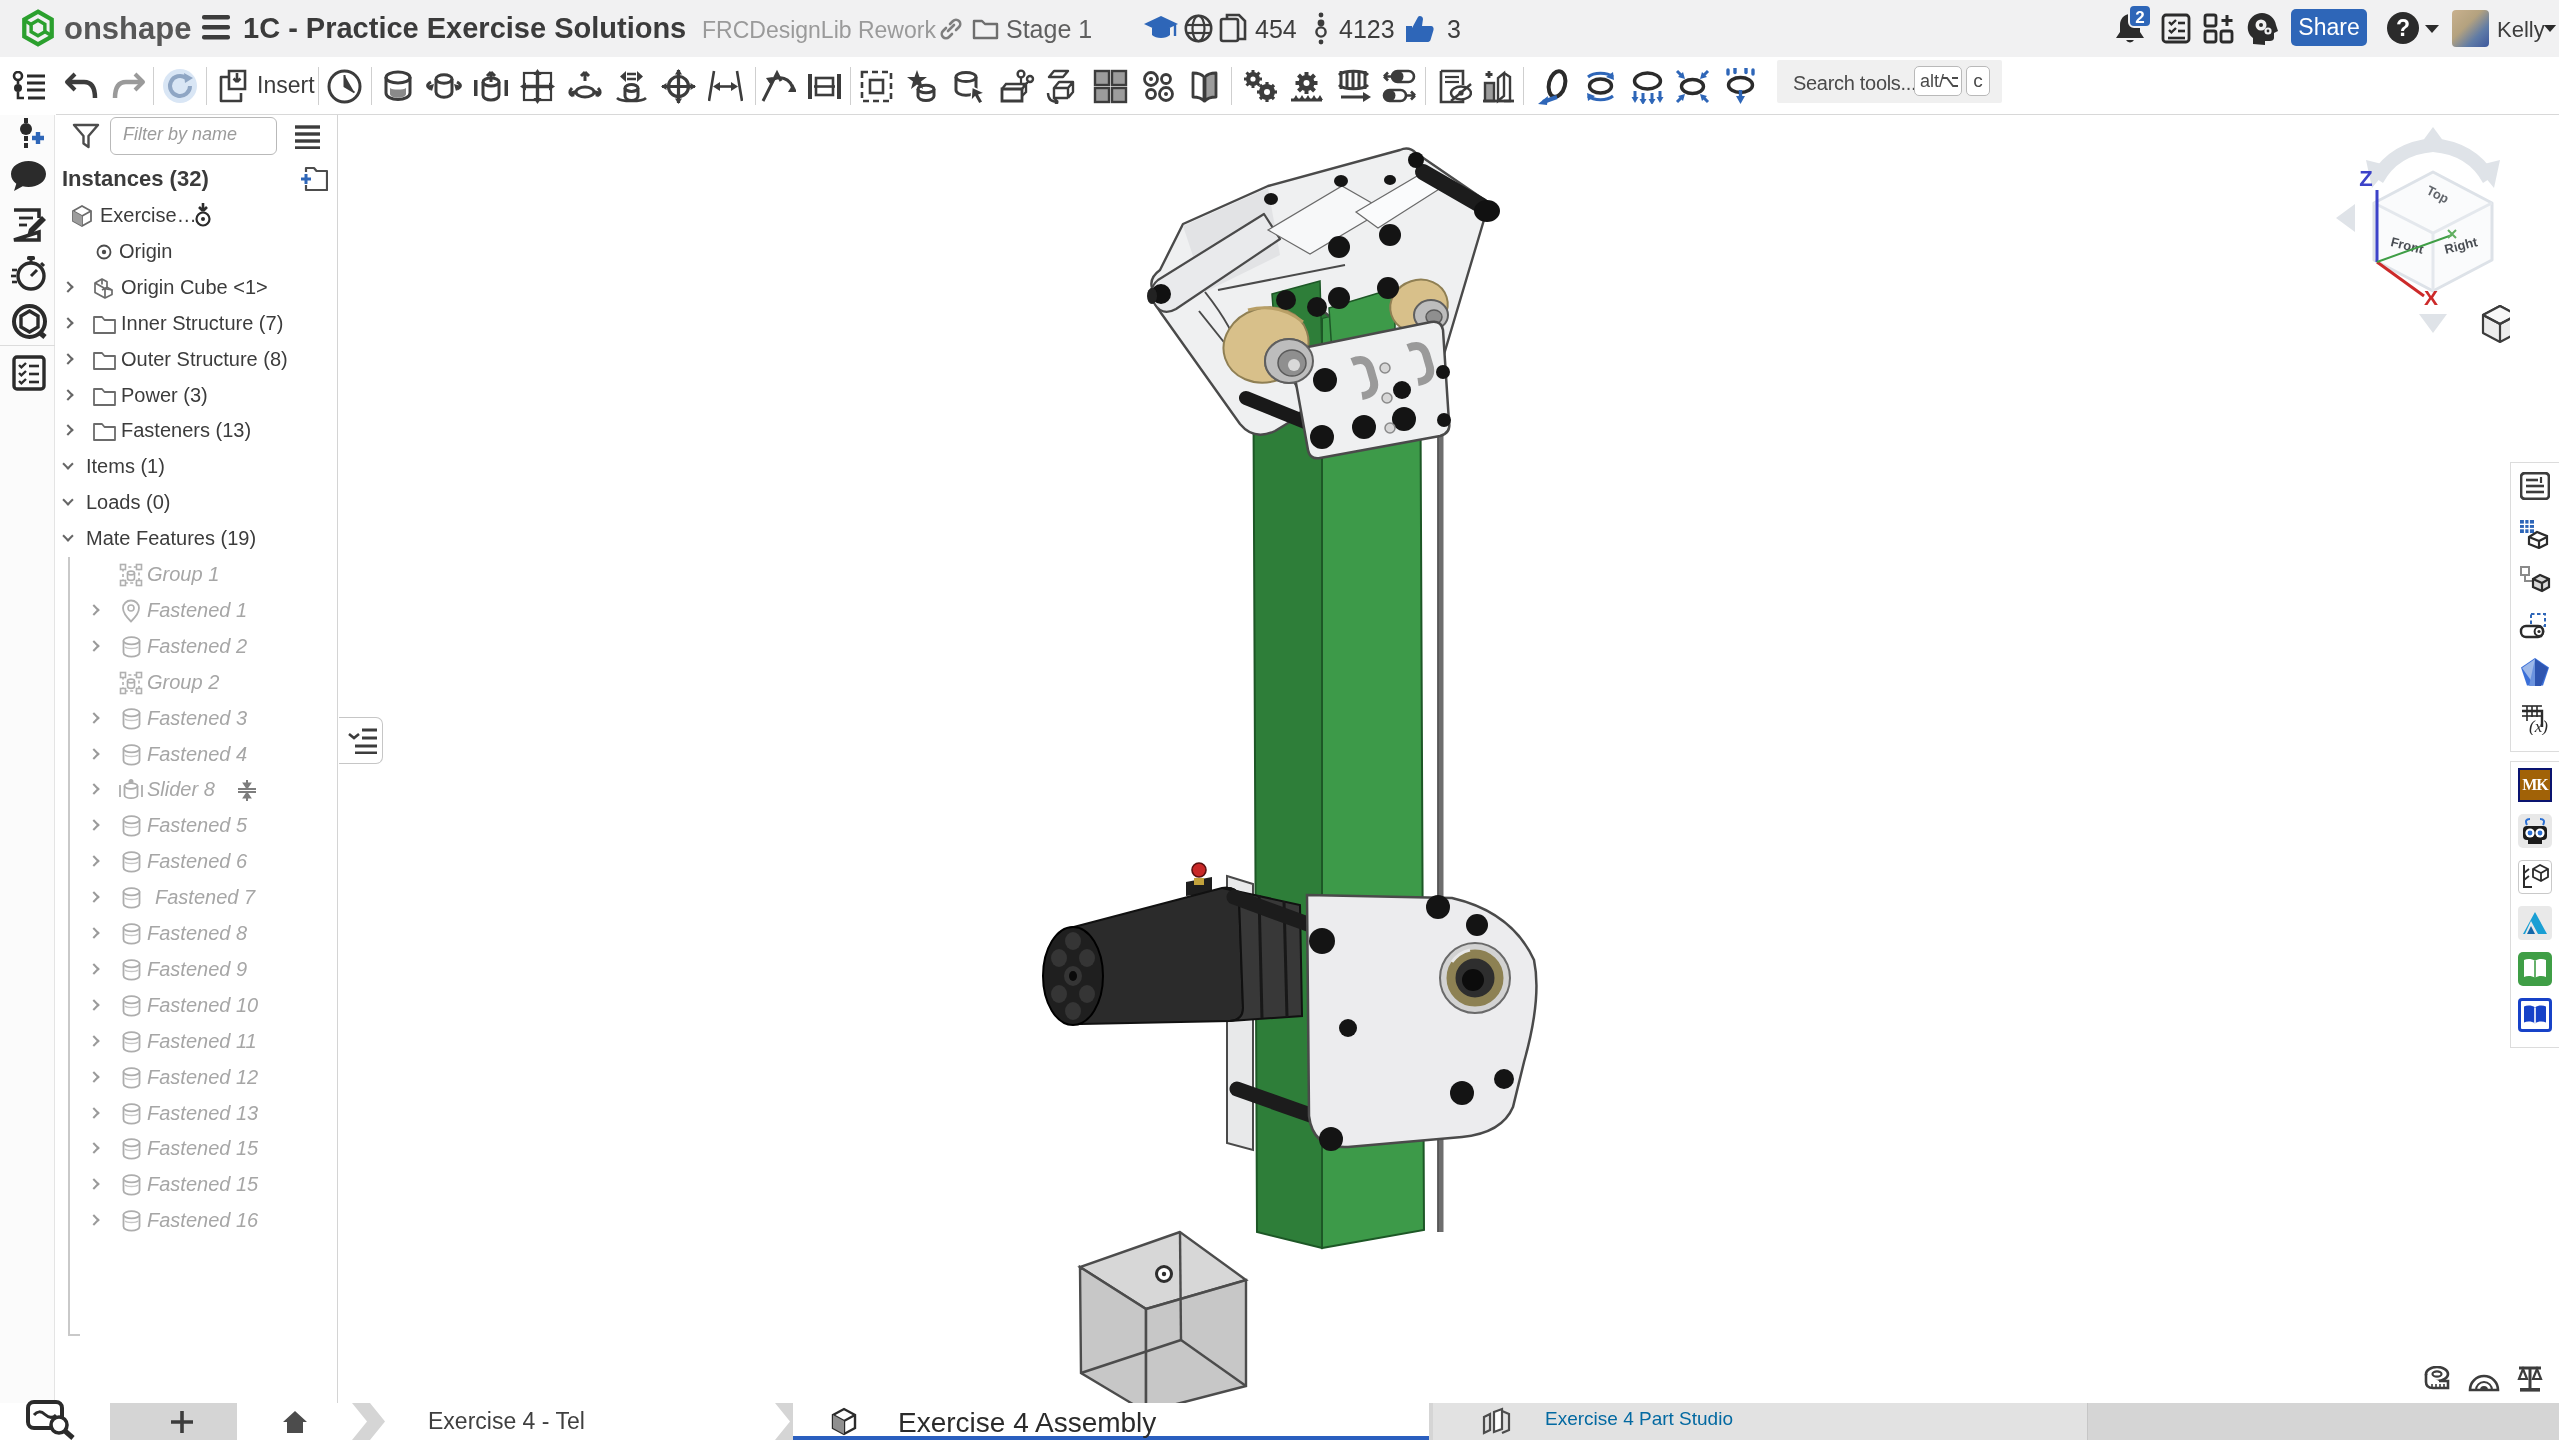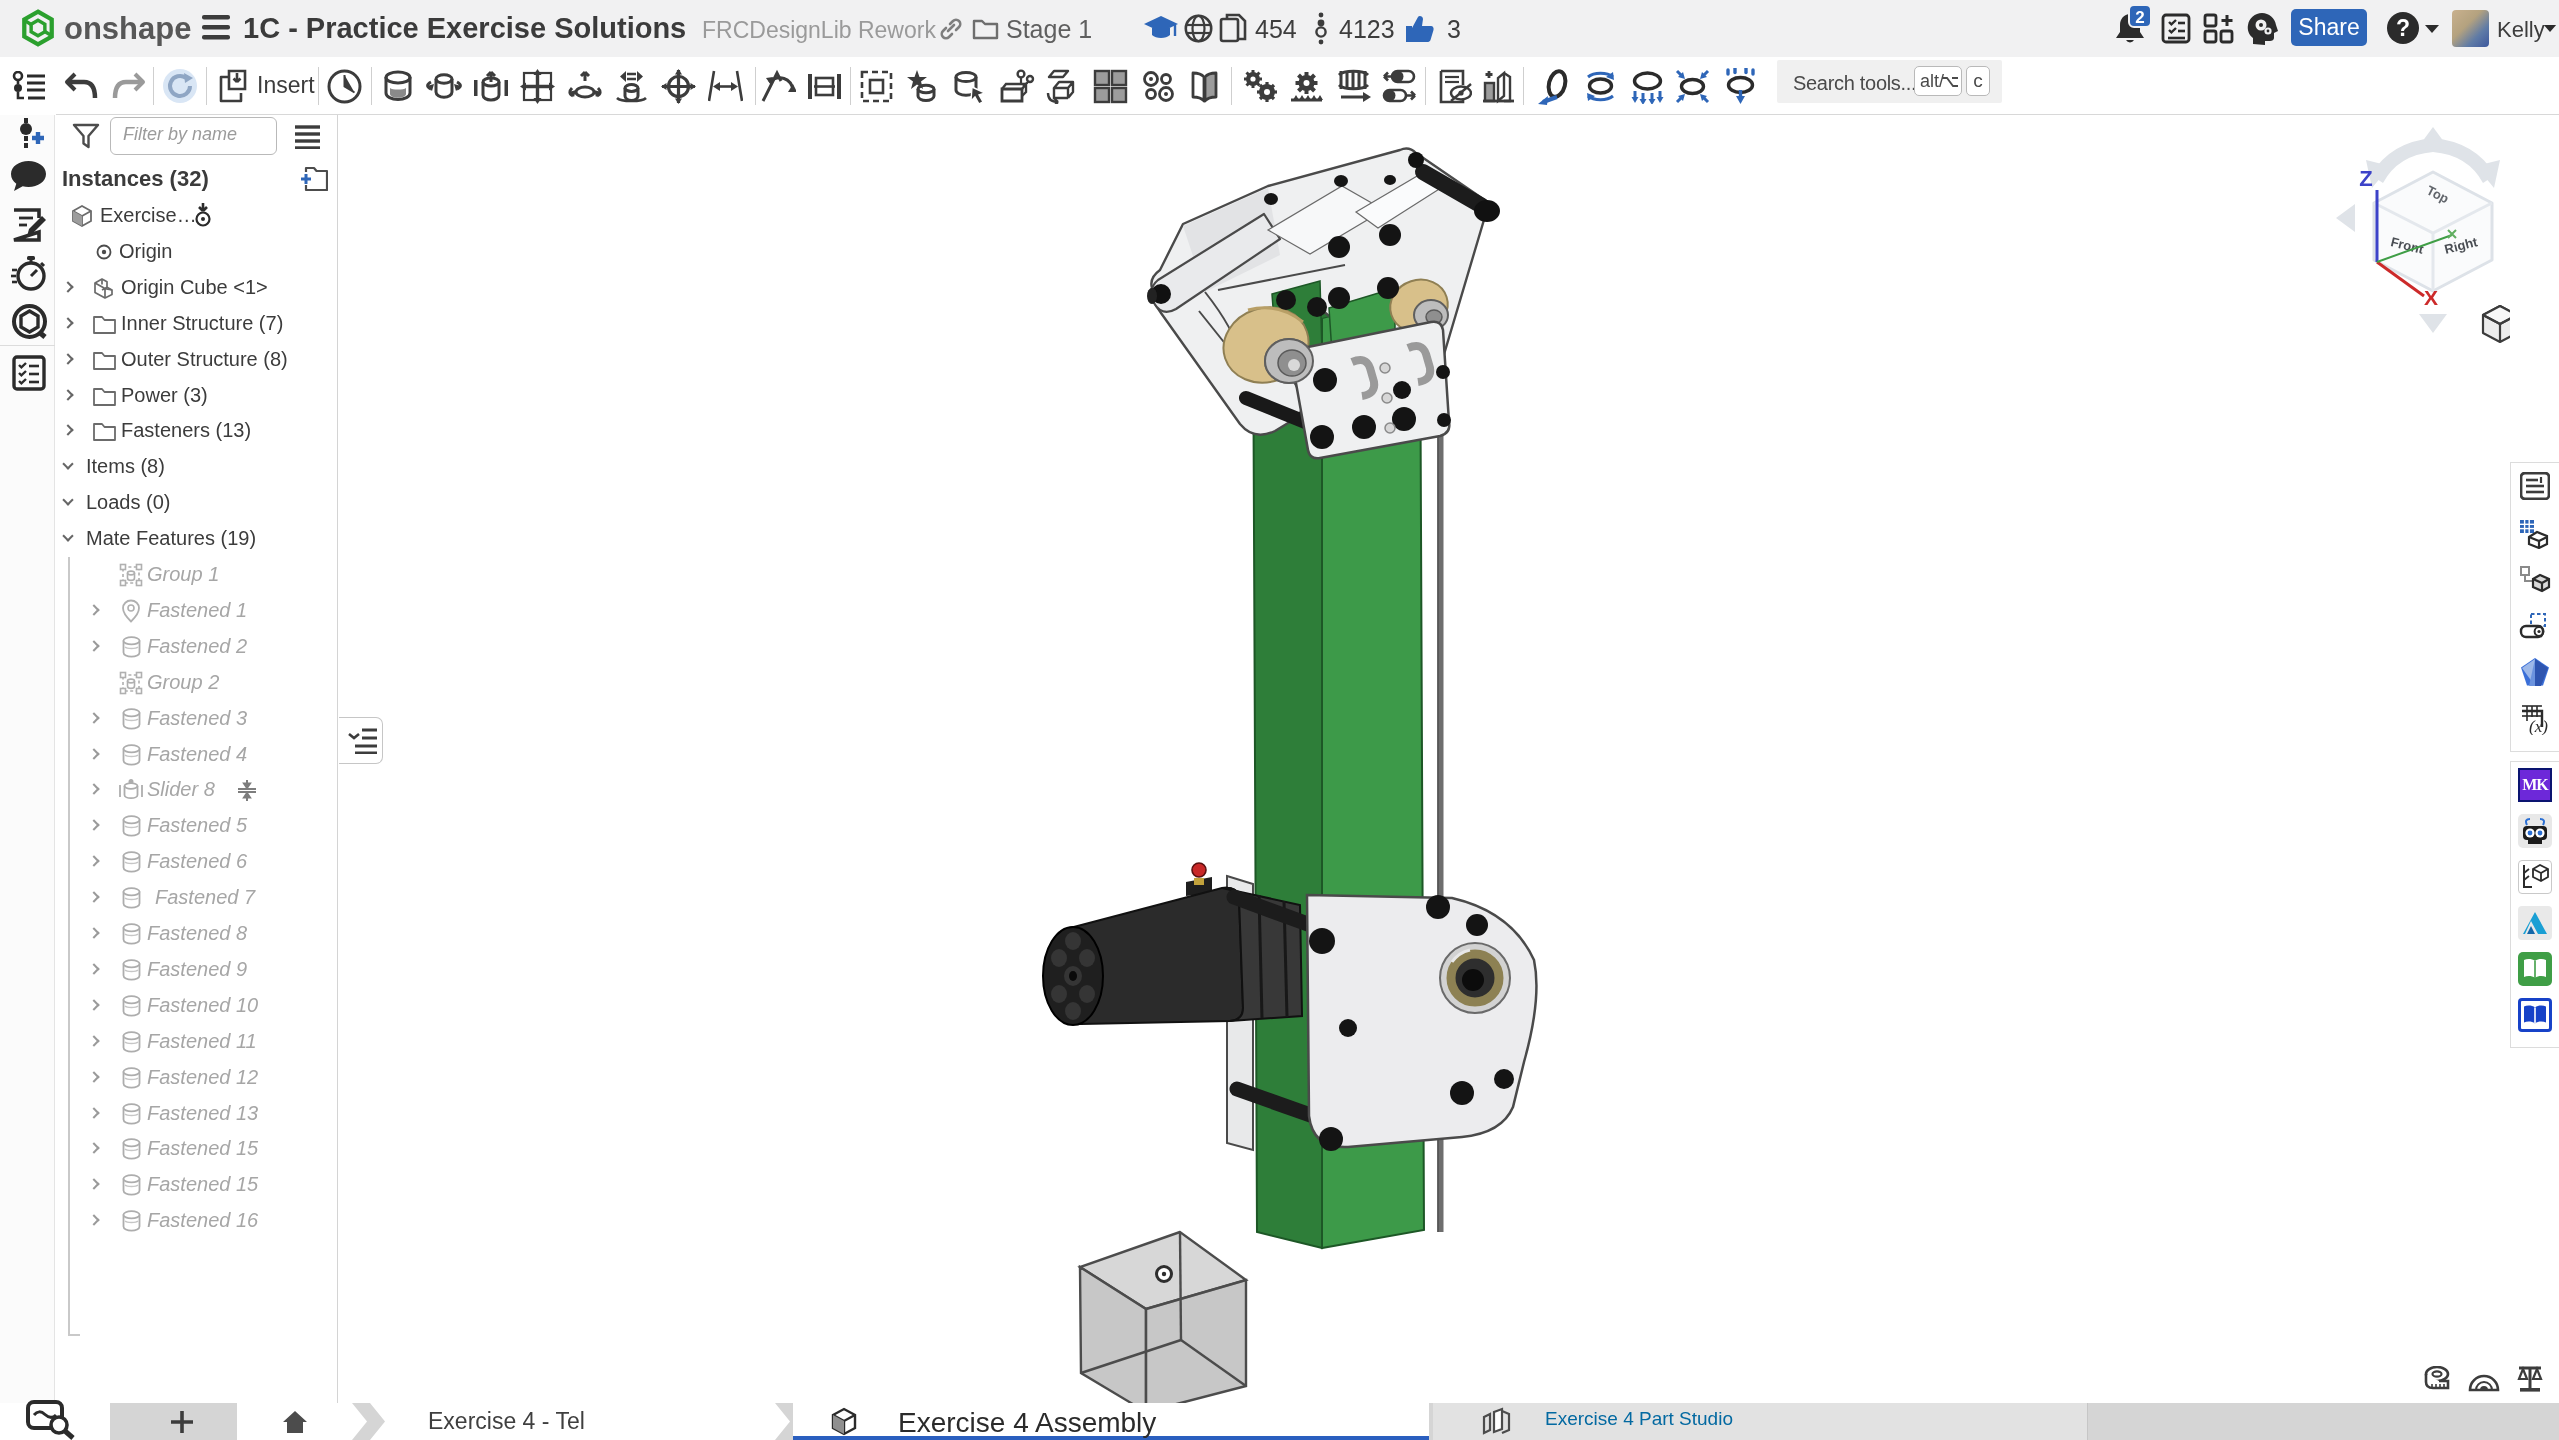--- a/index.html
+++ b/index.html
@@ -736,21 +736,21 @@
   <svg class="abs" style="left:37px;top:384.5px" width="25" height="22" viewBox="0 0 25 22">
       <path d="M2 4 h8 l2.5 3 H23 v13 H2 z" fill="none" stroke="#6b6b6b" stroke-width="1.8" stroke-linejoin="round"></path>
     </svg>
   <div class="trow" style="left:66px;top:383.5px">Power (3)</div>
   <div class="chevR" style="left:9px;top:426.4px"></div>
   <svg class="abs" style="left:37px;top:420.4px" width="25" height="22" viewBox="0 0 25 22">
       <path d="M2 4 h8 l2.5 3 H23 v13 H2 z" fill="none" stroke="#6b6b6b" stroke-width="1.8" stroke-linejoin="round"></path>
     </svg>
   <div class="trow" style="left:66px;top:419.4px">Fasteners (13)</div>
   <div class="chevD" style="left:9px;top:460.3px"></div>
-  <div class="trow" style="left:31px;top:455.3px">Items (8)</div>
+  <div class="trow" style="left:31px;top:455.3px">Items (1)</div>
   <div class="chevD" style="left:9px;top:496.2px"></div>
   <div class="trow" style="left:31px;top:491.2px">Loads (0)</div>
   <div class="chevD" style="left:9px;top:532.1px"></div>
   <div class="trow" style="left:31px;top:527.1px">Mate Features (19)</div>
   <svg class="abs" style="left:64px;top:563.0px" width="24" height="24" viewBox="0 0 24 24">
       <g stroke="#b0b0b0" fill="none" stroke-width="1.6">
         <rect x="4" y="4" width="16" height="16" stroke-dasharray="3 2.4"></rect>
         <rect x="1.5" y="1.5" width="5" height="5" fill="#fff"></rect>
         <rect x="17.5" y="1.5" width="5" height="5" fill="#fff"></rect>
         <rect x="1.5" y="17.5" width="5" height="5" fill="#fff"></rect>
@@ -960,21 +960,21 @@
         <line x1="8" y1="3" x2="8" y2="18"></line>
         <line x1="13" y1="3" x2="13" y2="14"></line>
         <line x1="18" y1="3" x2="18" y2="14"></line>
         <line x1="3" y1="3" x2="23" y2="3"></line>
         <line x1="3" y1="13" x2="23" y2="13"></line>
       </g>
     <text x="10" y="29" font-size="17" font-style="italic" fill="#2b2b2b" font-family="Liberation Serif">(x)</text>
   </svg>
   <div class="abs" style="left:0;top:646px;width:49px;height:287px;border:1px solid #dcdcdc;border-right:none;background:#fff"></div>
 
-  <div class="abs" style="left:8px;top:653px;width:34px;height:34px;background:#6d28d9;border:2px solid #0a1470;color:#fff;font-weight:bold;font-size:16px;letter-spacing:-1px;text-align:center;line-height:30px;font-family:'Liberation Serif',serif">MK</div>
+  <div class="abs" style="left:8px;top:653px;width:34px;height:34px;background:#a16207;border:2px solid #0a1470;color:#fff;font-weight:bold;font-size:16px;letter-spacing:-1px;text-align:center;line-height:30px;font-family:'Liberation Serif',serif">MK</div>
 
   <div class="abs" style="left:8px;top:699px;width:34px;height:34px;background:#e8e8e8;border-radius:5px"></div>
   <svg class="abs" style="left:10px;top:701px" width="30" height="30" viewBox="0 0 30 30">
     <rect x="3" y="10" width="24" height="14" rx="4" fill="#1b1b1b"></rect>
     <circle cx="10" cy="17" r="4.6" fill="#fff"></circle>
       <circle cx="10" cy="17" r="2.4" fill="#2a6fd4"></circle>
     <circle cx="20" cy="17" r="4.6" fill="#fff"></circle>
       <circle cx="20" cy="17" r="2.4" fill="#2a6fd4"></circle>
     <rect x="8" y="24" width="14" height="4" fill="#1b1b1b"></rect>
     <path d="M7 9 q-3-6 3-6 m13 6 q3-6 -3-6" stroke="#2a6fd4" stroke-width="2" fill="none"></path>

